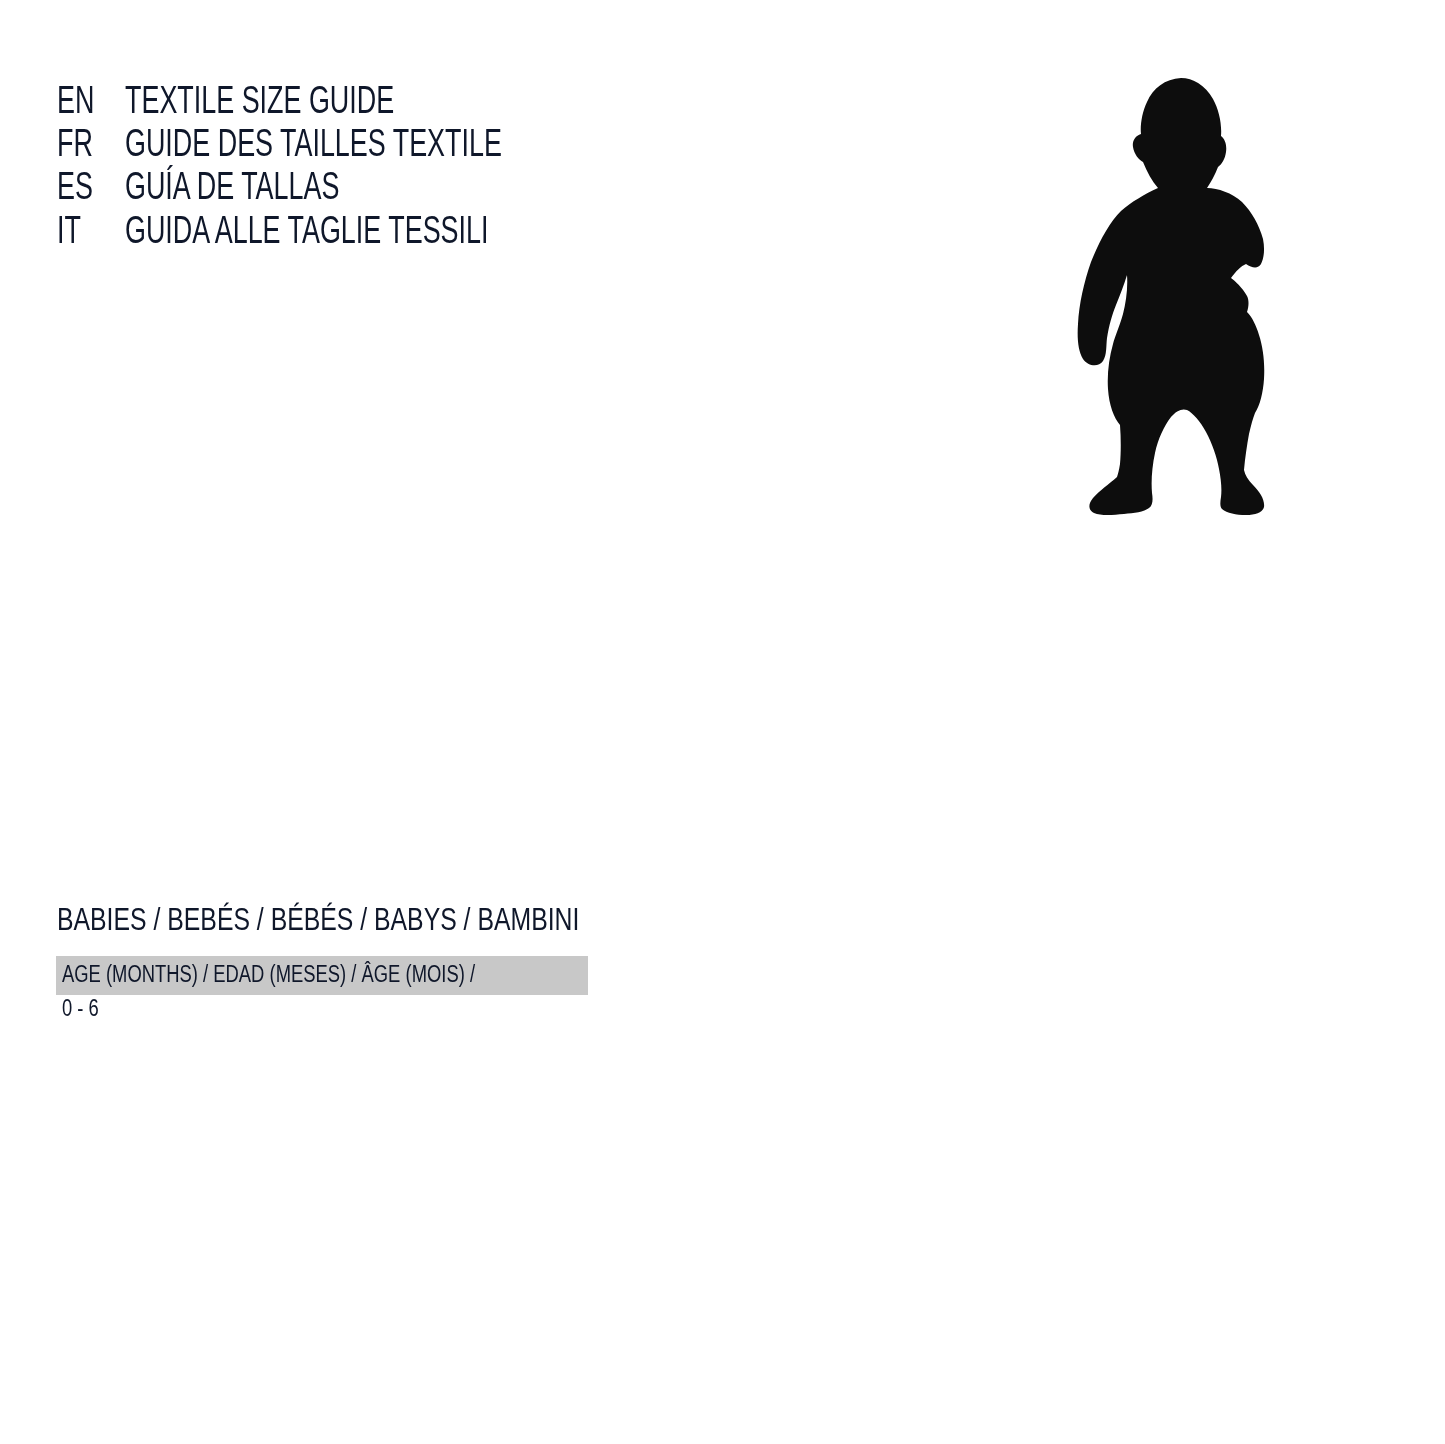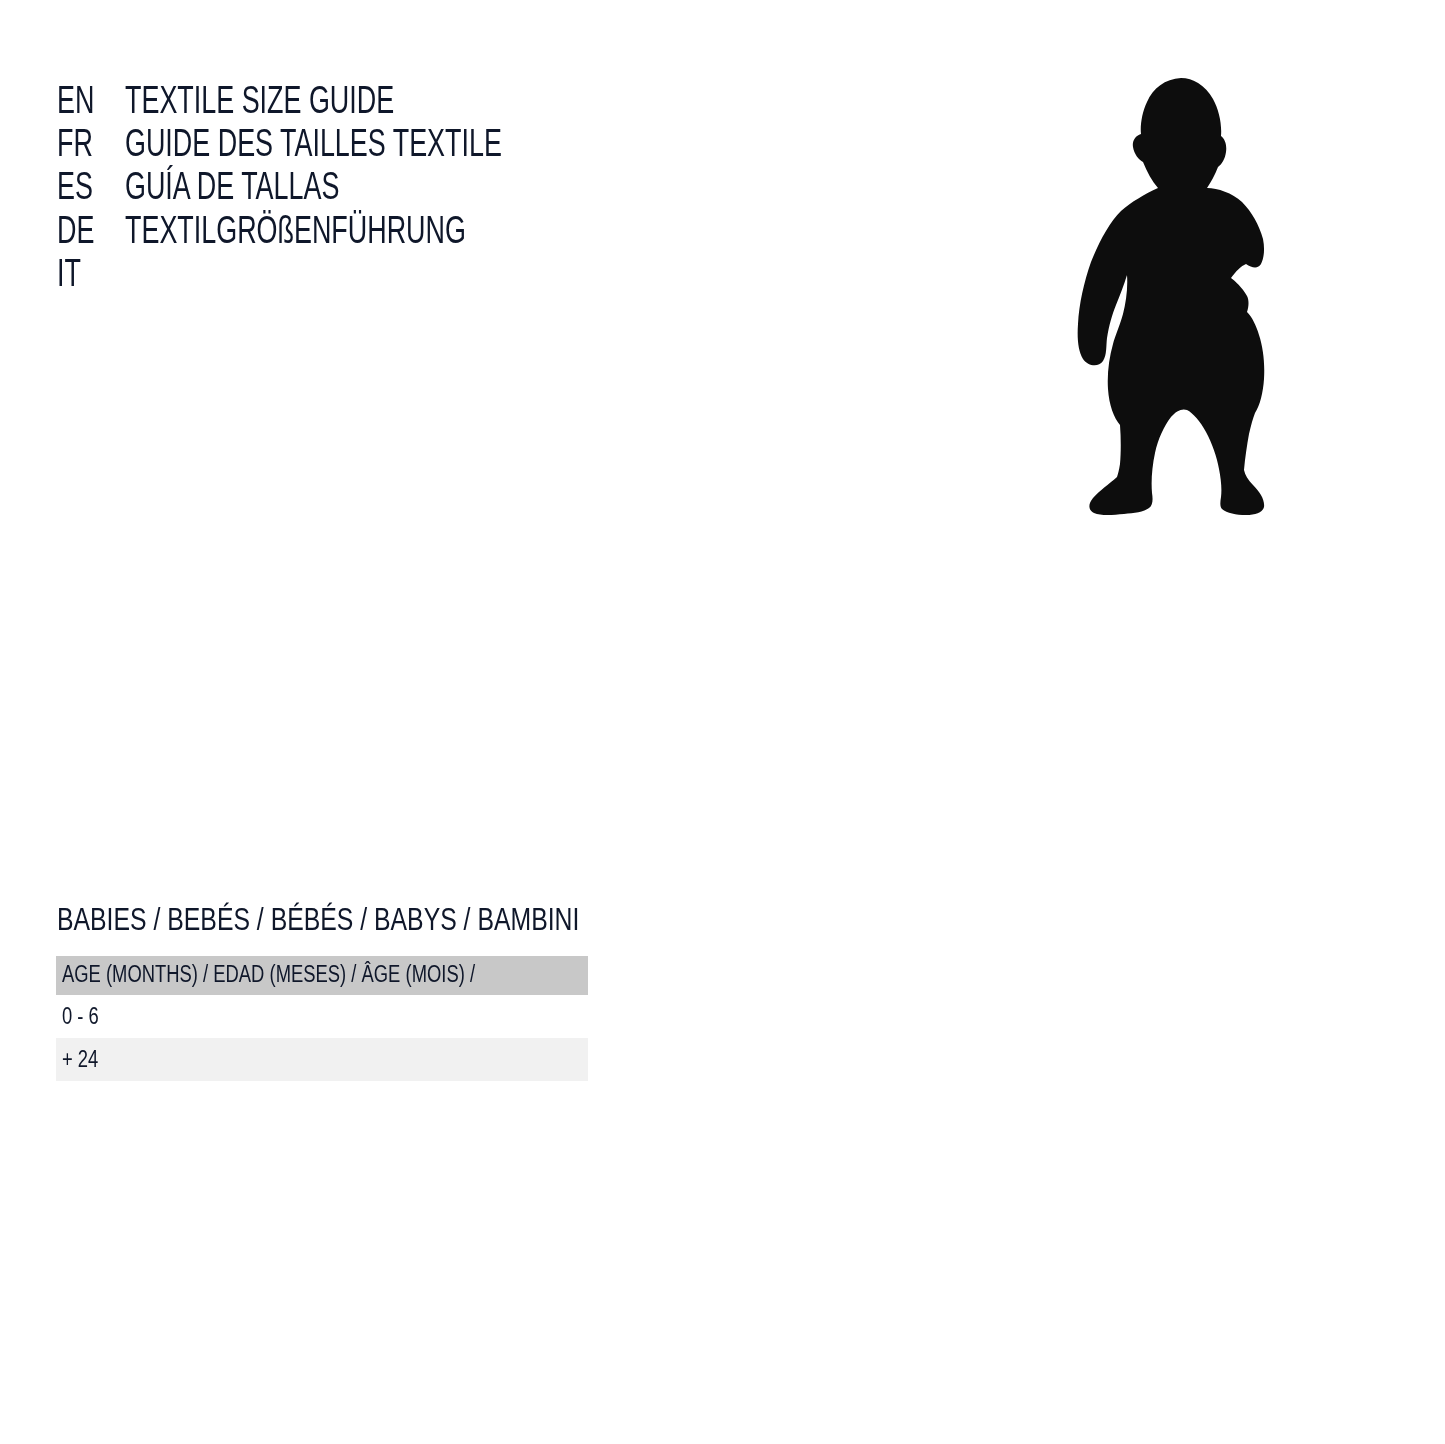--- a/index.html
+++ b/index.html
@@ -36,21 +36,21 @@
   .size-heading .cond{transform:scaleX(0.80);}
 
   .size-table{position:absolute;left:56px;top:956px;width:532px;font-size:23px;}
   .size-table .thead{
     padding:2px 0 4px 6px;
   }
   .size-table .thead .hline{display:block;line-height:33px;font-weight:500;}
   .size-table .thead .cond,
   .size-table .trow .cond{transform:scaleX(0.80);}
   .size-table .trow{
-    height:43px;display:flex;align-items:center;
+    height:34px;display:flex;align-items:flex-start;
     padding-left:6px;font-weight:500;
   }
 </style>
 </head>
 <body>
 
 <div class="canvas">
 
   <div class="lang-list">
     <div class="lang-row">
@@ -59,25 +59,22 @@
     </div>
     <div class="lang-row">
       <span class="lang-code"><span class="cond">FR</span></span>
       <span class="lang-text"><span class="cond">GUIDE DES TAILLES TEXTILE</span></span>
     </div>
     <div class="lang-row">
       <span class="lang-code"><span class="cond">ES</span></span>
       <span class="lang-text"><span class="cond">GUÍA DE TALLAS</span></span>
     </div>
     <div class="lang-row">
-      <span class="lang-code"><span class="cond">DE</span></span>
-      <span class="lang-text"><span class="cond">TEXTILGRÖßENFÜHRUNG</span></span>
-    </div>
-    <div class="lang-row">
       <span class="lang-code"><span class="cond">IT</span></span>
+      <span class="lang-text"><span class="cond">GUIDA ALLE TAGLIE TESSILI</span></span>
     </div>
   </div>
 
 
   <svg class="silhouette" viewBox="0 0 200 440" aria-hidden="true">
     <path d="M106,2
          C90,3 78,12 72,26 C67,36 65,50 66,58
          C60,60 57,65 58,71 C59,78 64,84 68,86
          C72,96 77,105 83,112
          C70,118 56,126 46,135
@@ -109,18 +106,15 @@
     <span class="cond">BABIES / BEBÉS / BÉBÉS / BABYS / BAMBINI</span>
   </div>
 
   <div class="size-table">
     <div class="thead" style="background: rgb(200, 200, 200);">
       <span class="hline"><span class="cond">AGE (MONTHS) / EDAD (MESES) / ÂGE (MOIS) /</span></span>
     </div>
     <div class="trow">
       <span class="cond">0 - 6</span>
     </div>
-    <div class="trow stripe" style="background: rgb(241, 241, 241);">
-      <span class="cond">+ 24</span>
-    </div>
   </div>
 
 </div>
 
 </body></html>

